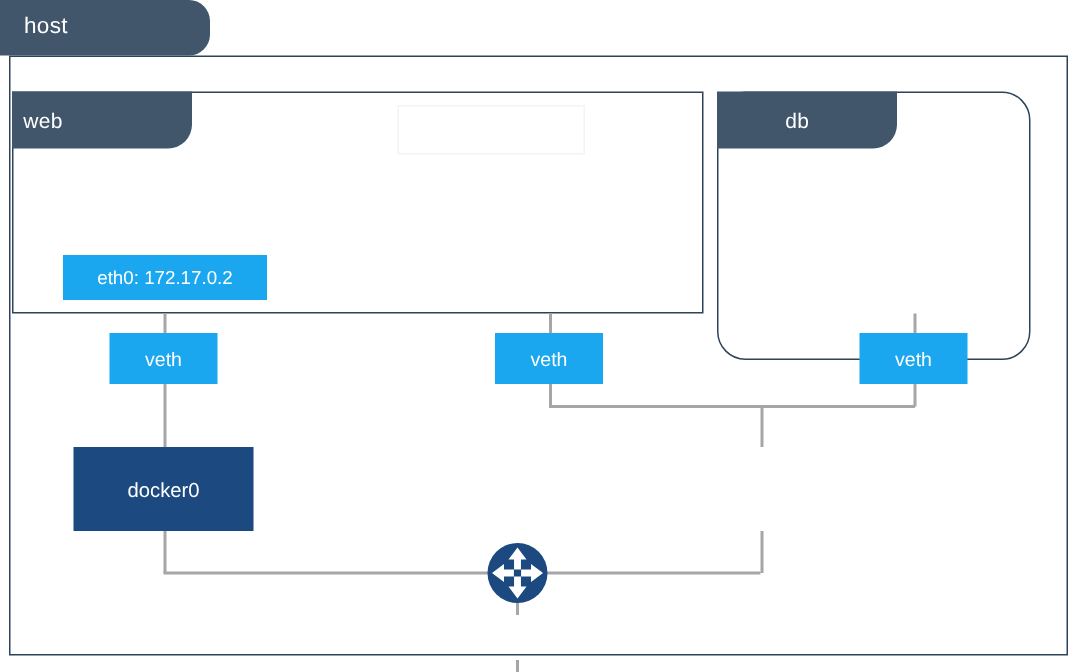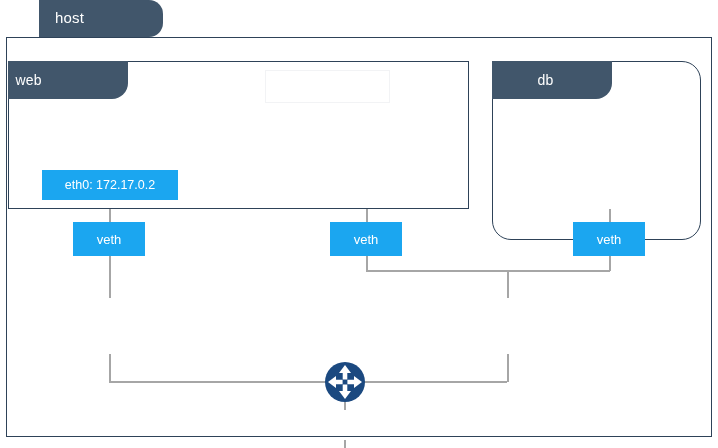--- a/index.html
+++ b/index.html
@@ -26,27 +26,26 @@
     width: 706px;
     height: 400px;
     border: 1px solid #2e4258;
     box-sizing: border-box;
     background: #ffffff;
   }
   .host-tab {
     position: absolute;
     left: 0px;
     top: 0px;
-    width: 124px;
+    width: 140px;
     height: 37px;
     background: #41566b;
     border-top-right-radius: 14px;
     border-bottom-right-radius: 14px;
     box-sizing: border-box;
-    margin-left: 39px;
   }
   .host-tab .tab-label {
     position: absolute;
     left: 16px;
     top: 9px;
     color: #ffffff;
     font-size: 15px;
     letter-spacing: .2px;
   }
 
@@ -75,21 +74,21 @@
     width: 100%;
     text-align: center;
     padding-right: 12px;
     box-sizing: border-box;
   }
 
   #ctr-web { left: 8px;   top: 61px;  width: 461px; height: 148px; }
   #ctr-web .ctr-tab { width: 120px; }
   #ctr-web .tab-label { text-align: left; padding-left: 8px; padding-right: 0; }
 
-  #ctr-db  { left: 492px; top: 61px;  width: 209px; height: 179px; border-radius: 19px; }
+  #ctr-db  { left: 478px; top: 61px;  width: 209px; height: 179px; border-radius: 19px; }
   #ctr-db  .ctr-tab { width: 120px; }
 
   
   .ghost-rect {
     position: absolute;
     left: 265px;
     top: 70px;
     width: 125px;
     height: 33px;
     border: 1px solid #f2f3f5;
@@ -197,20 +196,21 @@
   <div class="node ip" style="left:42px; top:170px; width:136px;">eth0: 172.17.0.2</div>
 
 
 
   <div class="node veth" style="left:73px; top:222px;">veth</div>
 
   <div class="node veth" style="left:330px; top:222px;">veth</div>
 
   <div class="node veth" style="left:573px; top:222px;">veth</div>
 
+  <div class="node bridge" style="left:49px; top:298px;">docker0</div>
 
 
   <div class="router">
     <svg width="42" height="42" viewBox="0 0 42 42" aria-hidden="true">
       <circle cx="21" cy="21" r="20" fill="#1b4980"></circle>
       <g fill="#ffffff">
 
         <polygon points="21,4 27,12 23.3,12 23.3,18.6 18.7,18.6 18.7,12 15,12"></polygon>
 
         <polygon points="21,38 15,30 18.7,30 18.7,23.4 23.3,23.4 23.3,30 27,30"></polygon>

